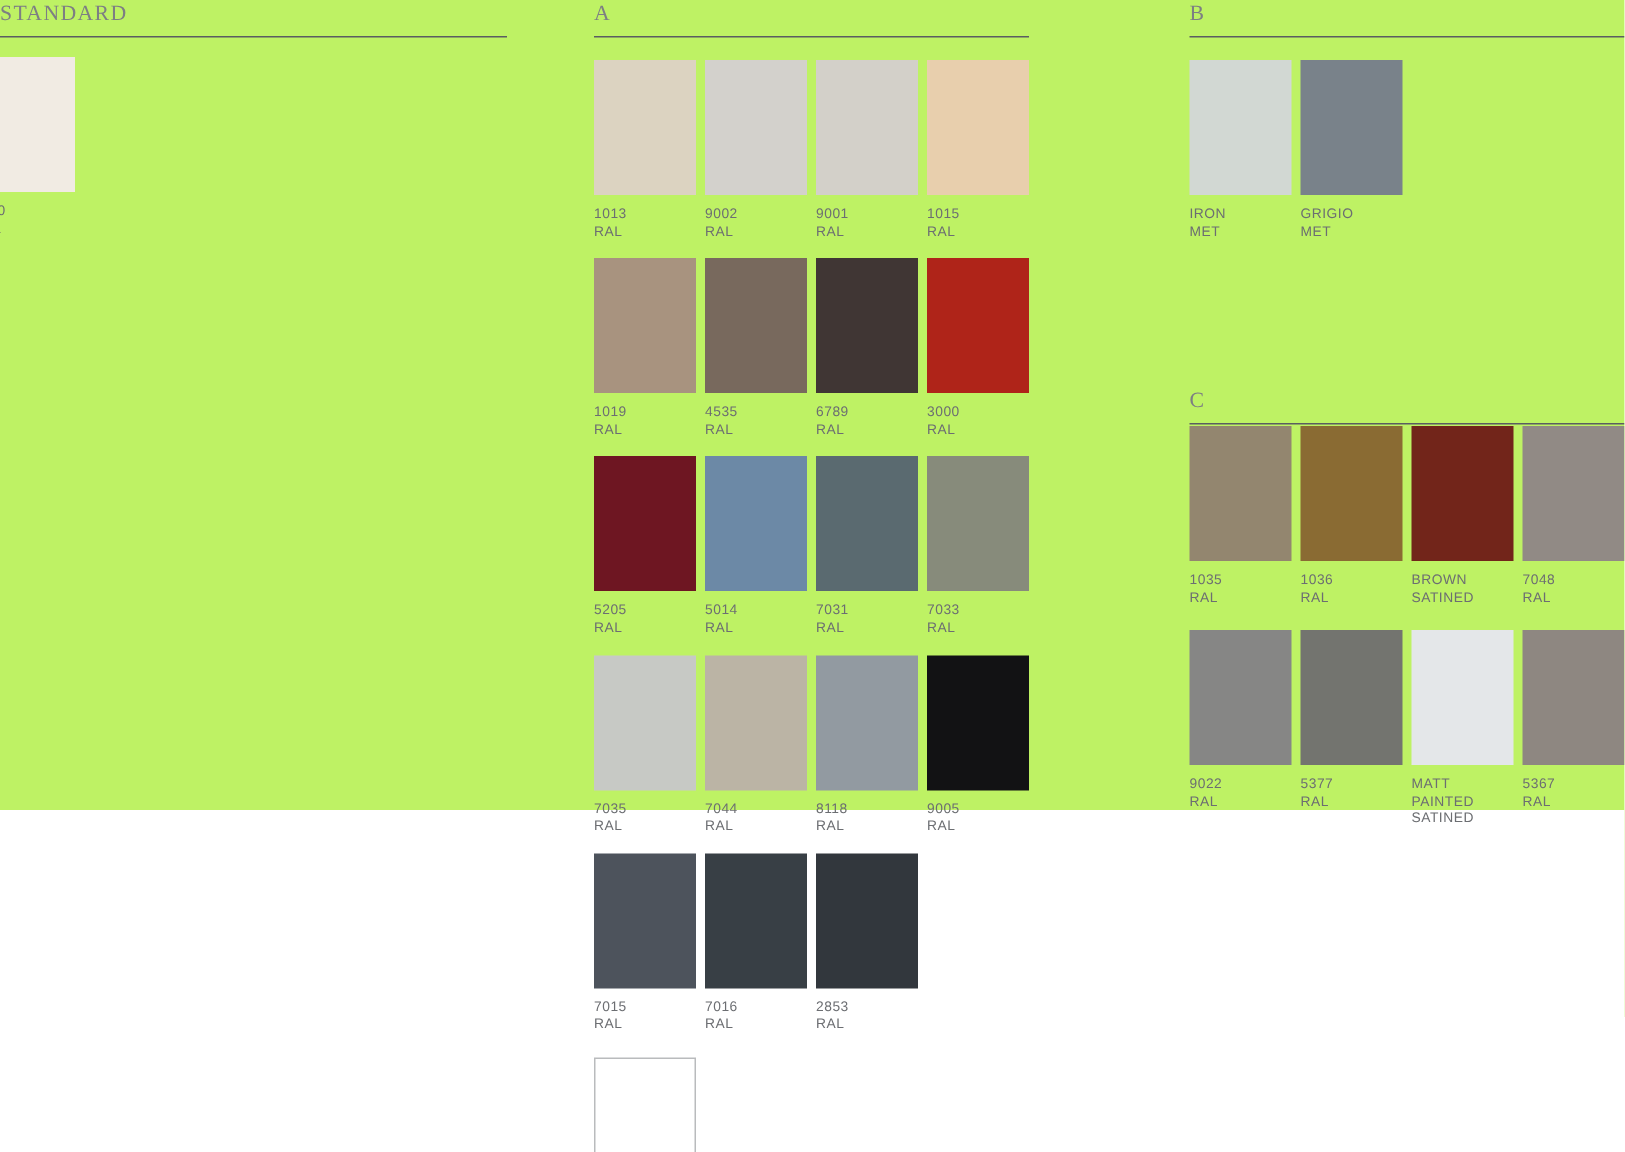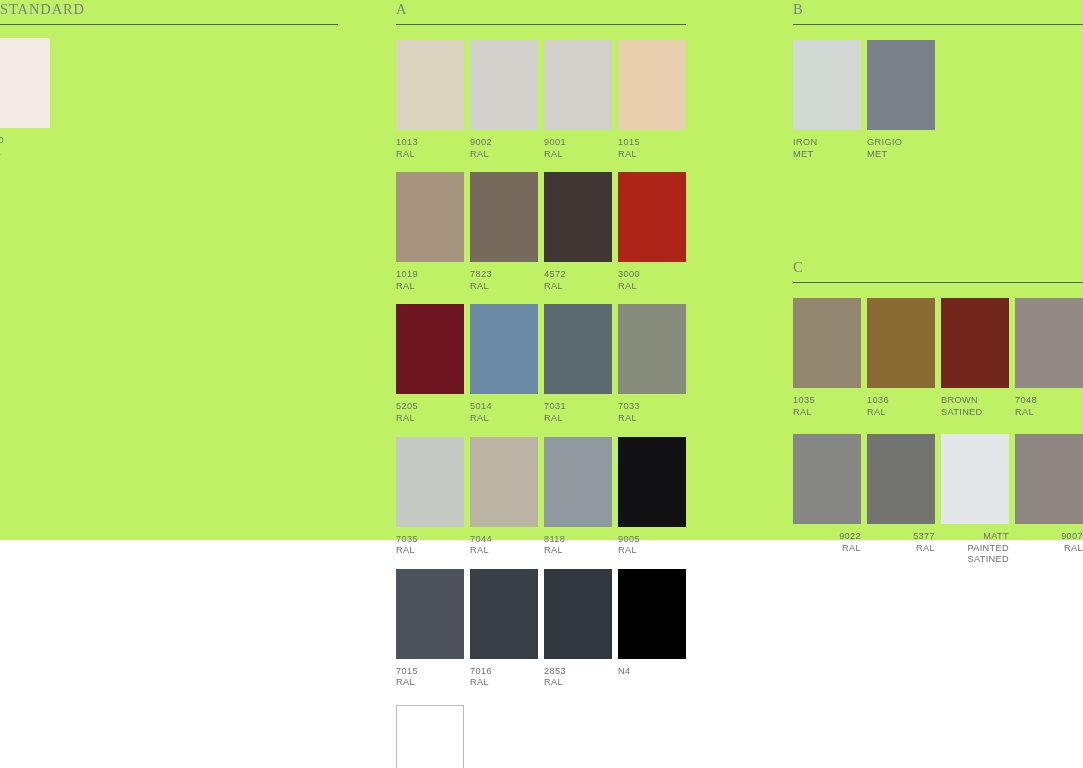--- a/index.html
+++ b/index.html
@@ -81,22 +81,22 @@
 
   
   .std-row { margin-top: 12px; }
   .std-row .cell { padding-left: 18px; }
   .std-row .chip { margin-left: -18px; }
   .std-row .cap  { margin-left: -18px; }
 
   .col-a .row-1 { margin-top: 14px; }
   .col-a .row-n { margin-top: 12px; }
   .col-b .row-1 { margin-top: 14px; align-items: center; }
-  .col-c .row-1 { margin-top: 14px; }
-  .col-c .row-n { margin-top: 16px; text-align: right; }
+  .col-c .row-1 { }
+  .col-c .row-n { margin-top: 16px; }
 
   .lastchip-row { margin-top: 16px; }
   .lastchip-row .chip { height: 84px; }
 </style>
 </head>
 <body>
 
 <div id="sheet">
 
   <div class="col col-standard">
@@ -143,26 +143,26 @@
     </div>
 
     <div class="row row-n">
       <div class="cell">
         <div class="chip" style="background: rgb(168, 147, 127);"></div>
         <div class="cap">1019
 RAL</div>
       </div>
       <div class="cell">
         <div class="chip" style="background: rgb(120, 105, 93);"></div>
-        <div class="cap">7823
+        <div class="cap">4535
 RAL</div>
       </div>
       <div class="cell">
         <div class="chip" style="background: rgb(64, 54, 52);"></div>
-        <div class="cap">4572
+        <div class="cap">6789
 RAL</div>
       </div>
       <div class="cell">
         <div class="chip" style="background: rgb(175, 36, 25);"></div>
         <div class="cap">3000
 RAL</div>
       </div>
     </div>
 
     <div class="row row-n">
@@ -219,24 +219,20 @@
       </div>
       <div class="cell">
         <div class="chip" style="background: rgb(56, 63, 69);"></div>
         <div class="cap">7016
 RAL</div>
       </div>
       <div class="cell">
         <div class="chip" style="background: rgb(50, 55, 61);"></div>
         <div class="cap">2853
 RAL</div>
-      </div>
-      <div class="cell">
-        <div class="chip" style="background: rgb(0, 0, 0);"></div>
-        <div class="cap">N4</div>
       </div>
     </div>
 
     <div class="row lastchip-row">
       <div class="cell">
         <div class="chip bordered" style="background: rgb(255, 255, 255);"></div>
 
       </div>
     </div>
   </div>
@@ -301,19 +297,19 @@
 RAL</div>
       </div>
       <div class="cell">
         <div class="chip" style="background: rgb(228, 231, 233);"></div>
         <div class="cap">MATT
 PAINTED
 SATINED</div>
       </div>
       <div class="cell">
         <div class="chip" style="background: rgb(142, 135, 129);"></div>
-        <div class="cap">9007
+        <div class="cap">5367
 RAL</div>
       </div>
     </div>
   </div>
 
 </div>
 
 </body></html>

